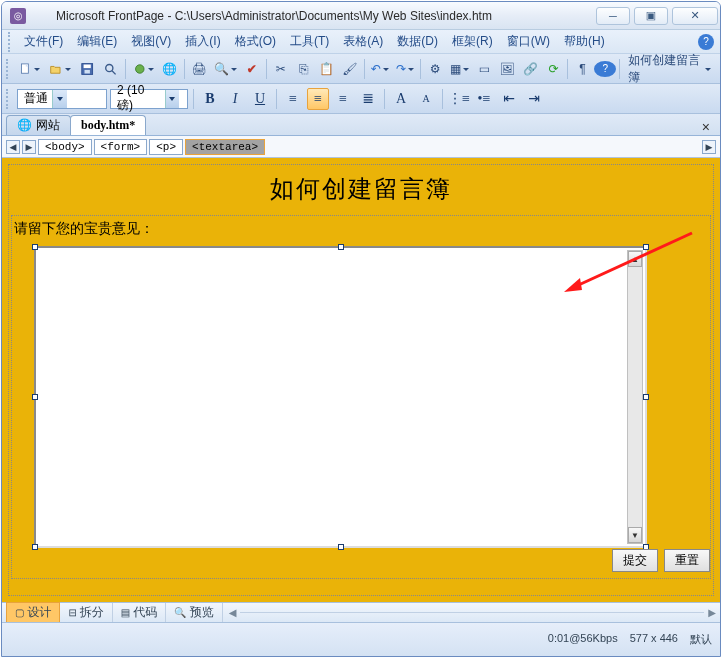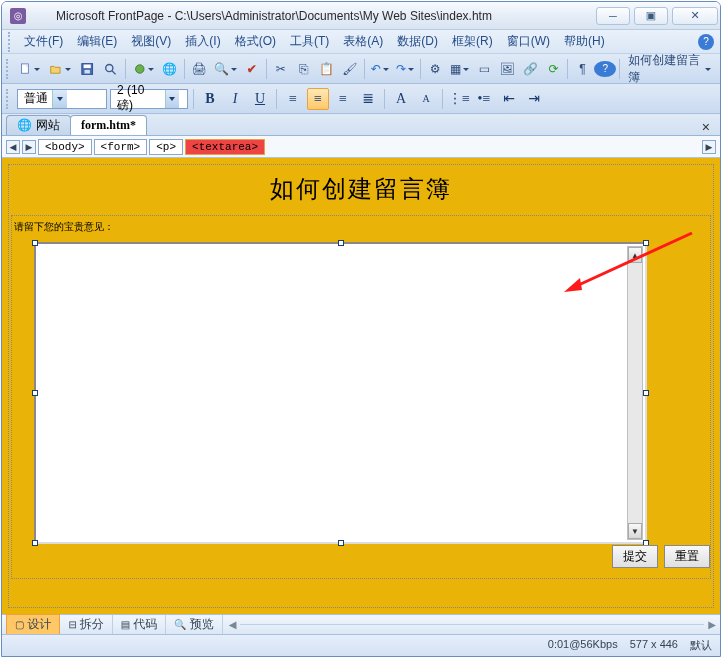--- a/index.html
+++ b/index.html
@@ -25,43 +25,43 @@
 .fb-btn { width: 22px; height: 22px; display: flex; align-items: center; justify-content: center; border: 1px solid transparent; border-radius: 2px; font-family: "Times New Roman", serif; font-size: 14px; color: #1a3c6e; }
 .fb-btn.active { border-color: #e8a33d; background: linear-gradient(to bottom,#ffe9b8,#ffc766); }
 .tabs-row { height: 22px; background: linear-gradient(to bottom,#e0eaf7,#d2e0f1); border-bottom: 1px solid #96b4d8; display: flex; align-items: flex-end; padding: 0 4px; gap: 0; }
 .doc-tab { height: 20px; padding: 0 10px; border: 1px solid #8aa8cc; border-bottom: none; border-radius: 4px 4px 0 0; background: linear-gradient(to bottom,#fff,#e8f0fa); display: flex; align-items: center; gap: 4px; font-family: "SimSun"; font-size: 12px; }
 .doc-tab.inactive { background: linear-gradient(to bottom,#d8e4f3,#c4d6ec); margin-right: -1px; }
 .doc-tab.active { background: #fff; font-weight: bold; position: relative; z-index: 1; }
 .tabs-row .close-x { margin-left: auto; font-size: 14px; font-family: Arial; padding: 0 6px; color: #333; }
 .tagpath { height: 22px; border-bottom: 1px solid #b0c4de; display: flex; align-items: center; padding: 0 4px; gap: 2px; background: #f5f8fc; }
 .nav-arrow { width: 14px; height: 14px; border: 1px solid #8aa8cc; background: #eef4fb; display: flex; align-items: center; justify-content: center; font-size: 9px; color: #345; }
 .tag-chip { padding: 1px 6px; border: 1px solid #8aa8cc; background: #fff; font-family: "Courier New", monospace; font-size: 11px; }
-.tag-chip.sel { background: #ef4444; border-color: #e8a33d; }
+.tag-chip.sel { background: #a3a3a3; border-color: #e8a33d; }
 .editor { flex: 1; background: #eab308; overflow: hidden; position: relative; }
 .page-area { position: absolute; inset: 6px 6px 6px 6px; }
 .dotted-border { border: 1px dotted #888; }
 .page-title { text-align: center; font-size: 24px; font-family: "SimSun"; padding: 8px 0 6px; letter-spacing: 2px; }
-.prompt-line { font-size: 10px; font-family: Liberation Mono, monospace; padding: 4px 2px 6px; }
+.prompt-line { font-size: 14px; font-family: Liberation Mono, monospace; padding: 4px 2px 6px; }
 .form-box { margin: 2px 0 0 22px; height: 330px; position: relative; }
 .textarea-wrap { width: 613px; height: 302px; position: relative; border: 2px inset #ddd; background: #fff; }
 .textarea-wrap .handle { position: absolute; width: 6px; height: 6px; background: #fff; border: 1px solid #1a3c6e; }
 .h-tl { top: -4px; left: -4px; } .h-tr { top: -4px; right: -4px; } .h-tm { top: -4px; left: 50%; margin-left: -3px; }
 .h-ml { top: 50%; left: -4px; margin-top: -3px; } .h-mr { top: 50%; right: -4px; margin-top: -3px; }
 .h-bl { bottom: -4px; left: -4px; } .h-br { bottom: -4px; right: -4px; } .h-bm { bottom: -4px; left: 50%; margin-left: -3px; }
 .fake-scrollbar { position: absolute; right: 2px; top: 2px; bottom: 2px; width: 16px; background: #e8e8e8; border: 1px solid #c0c0c0; }
 .fake-scrollbar .sb-btn { height: 16px; background: linear-gradient(to bottom,#f8f8f8,#d8d8d8); border: 1px solid #aaa; display: flex; align-items: center; justify-content: center; font-size: 8px; color: #333; }
 .fake-scrollbar .sb-down { position: absolute; bottom: 0; left: 0; right: 0; }
 .form-actions { position: absolute; bottom: 4px; right: 0; display: flex; gap: 6px; padding-left: 40px; }
 .form-actions .btn { padding: 2px 10px; border: 1px solid #888; background: linear-gradient(to bottom,#f8f8f8,#e0e0e0); font-size: 12px; font-family: "SimSun"; }
 .arrow-annot { position: absolute; top: 12px; right: 8px; width: 140px; height: 70px; pointer-events: none; }
 .view-tabs { height: 20px; background: linear-gradient(to bottom,#f2f6fc,#dce8f6); border-top: 1px solid #a8c0dd; display: flex; align-items: center; padding: 0 4px; gap: 0; }
 .view-tab { padding: 1px 8px; font-size: 12px; color: #345; display: flex; align-items: center; gap: 3px; border-right: 1px solid #c0d0e4; }
 .view-tab.active { background: #ffc766; border: 1px solid #e8a33d; }
 .view-tab .vicon { font-size: 10px; }
-.statusbar { height: 22px; background: linear-gradient(to bottom,#e6eefa,#d4e2f3); border-top: 1px solid #a8c0dd; display: flex; align-items: center; padding: 0 8px; font-size: 11px; color: #345; }
+.statusbar { height: 34px; background: linear-gradient(to bottom,#e6eefa,#d4e2f3); border-top: 1px solid #a8c0dd; display: flex; align-items: center; padding: 0 8px; font-size: 11px; color: #345; }
 .statusbar .right { margin-left: auto; display: flex; gap: 12px; }
 .sep { width: 1px; height: 20px; background: #a8c0dd; margin: 0 2px; }
 svg.ico { width: 16px; height: 16px; }
 </style>
 </head>
 <body>
 
 <div class="window">
   <div class="titlebar">
     <span class="app-icon">◎</span>
@@ -184,21 +184,21 @@
     <span class="fb-btn">⇤</span>
     <span class="fb-btn">⇥</span>
   </div>
 
   <div class="tabs-row">
     <div class="doc-tab inactive">
       <span>🌐</span>
       <span>网站</span>
     </div>
     <div class="doc-tab active">
-      <span>form.htm*</span>
+      <span>body.htm*</span>
     </div>
     <span class="close-x">×</span>
   </div>
 
   <div class="tagpath">
     <span class="nav-arrow">◀</span>
     <span class="nav-arrow">▶</span>
     <span class="tag-chip">&lt;body&gt;</span>
     <span class="tag-chip">&lt;form&gt;</span>
     <span class="tag-chip">&lt;p&gt;</span>

